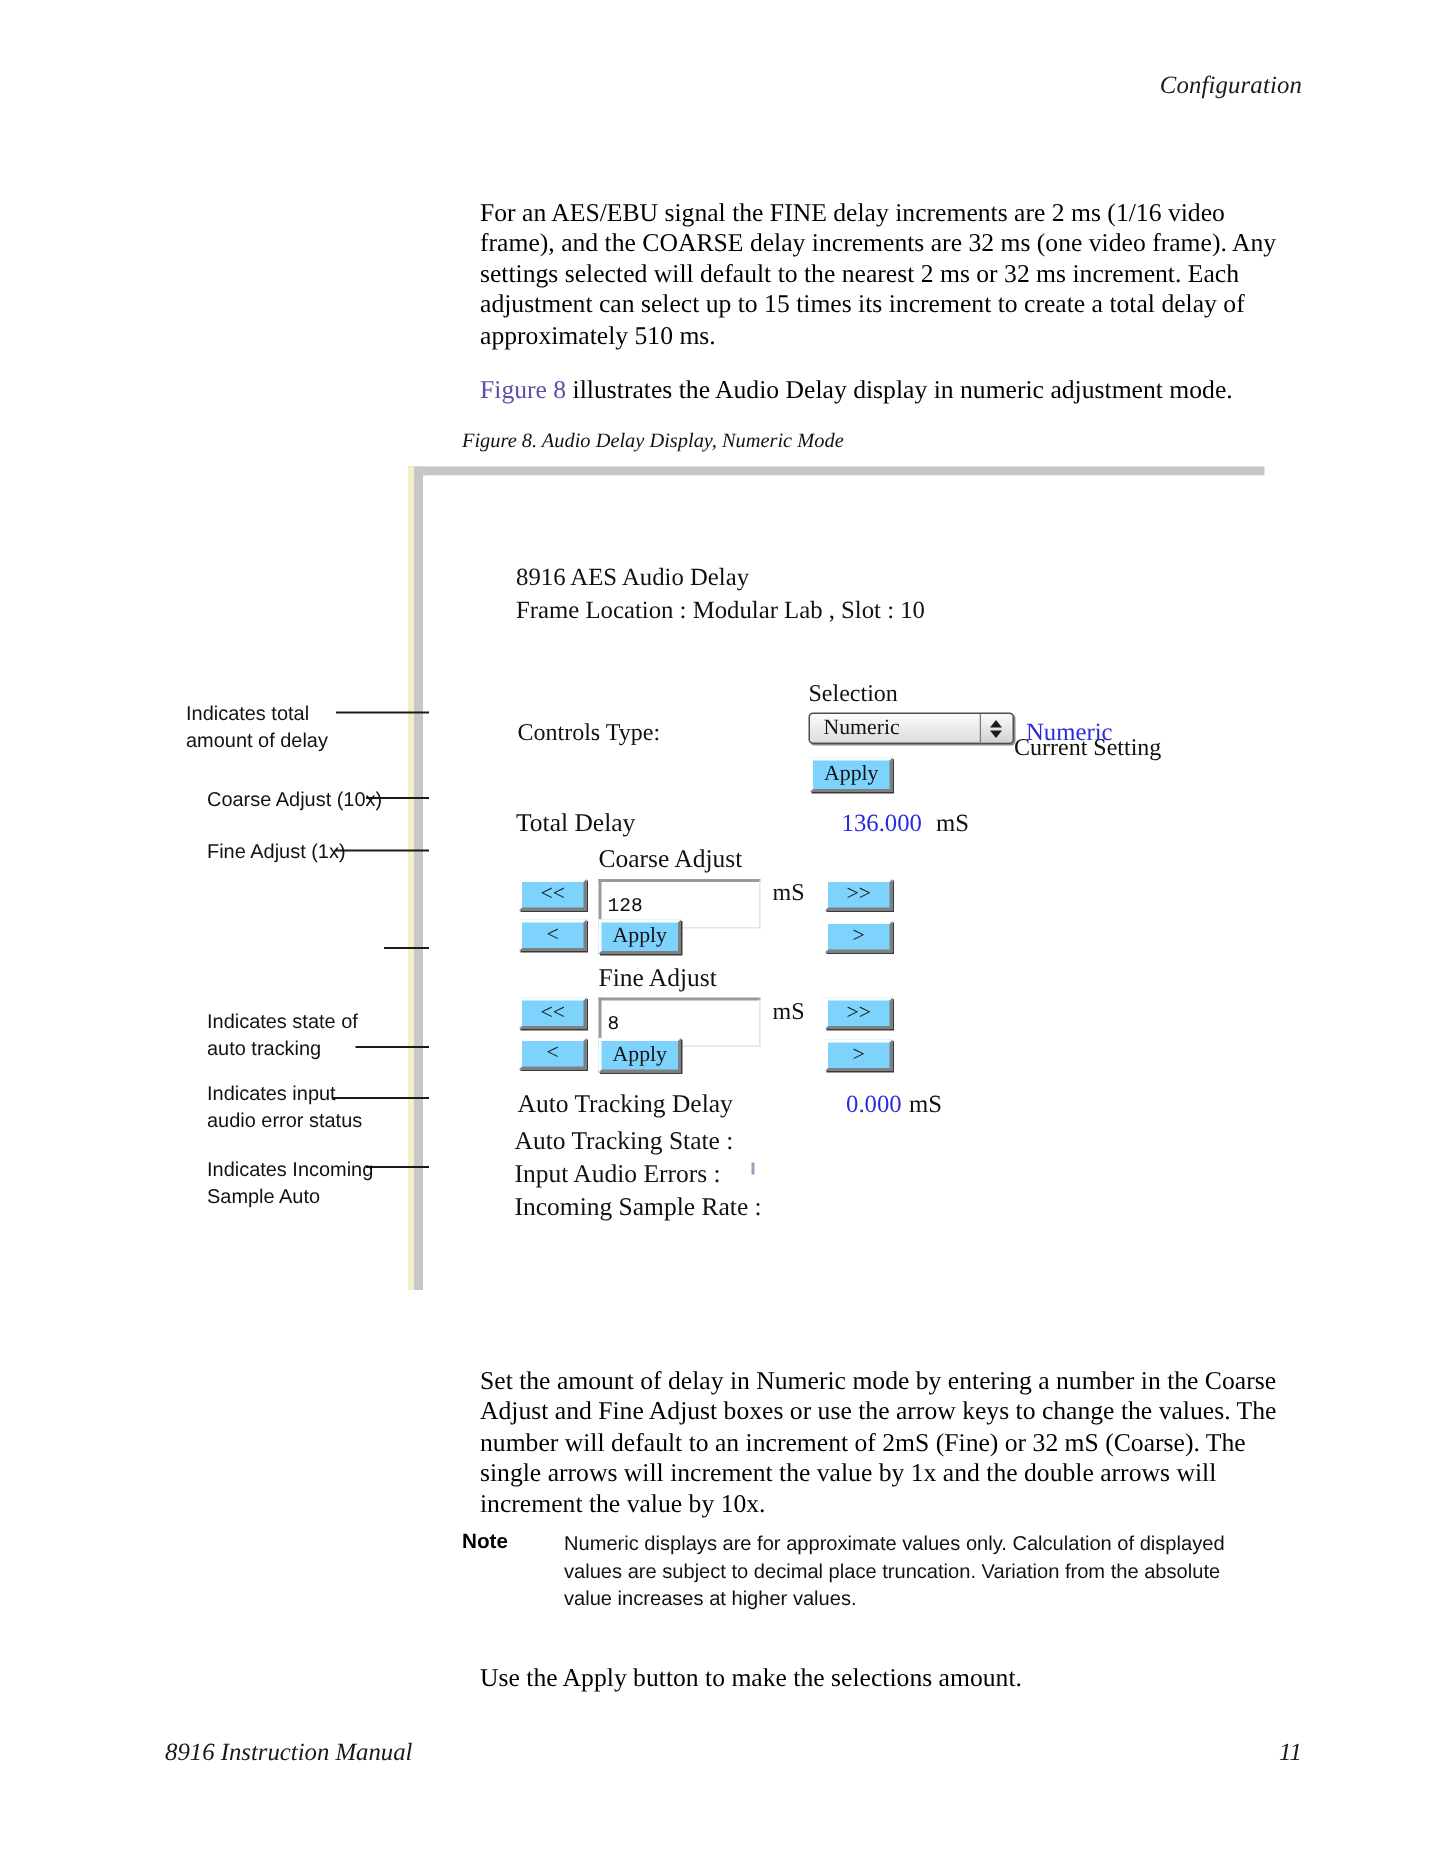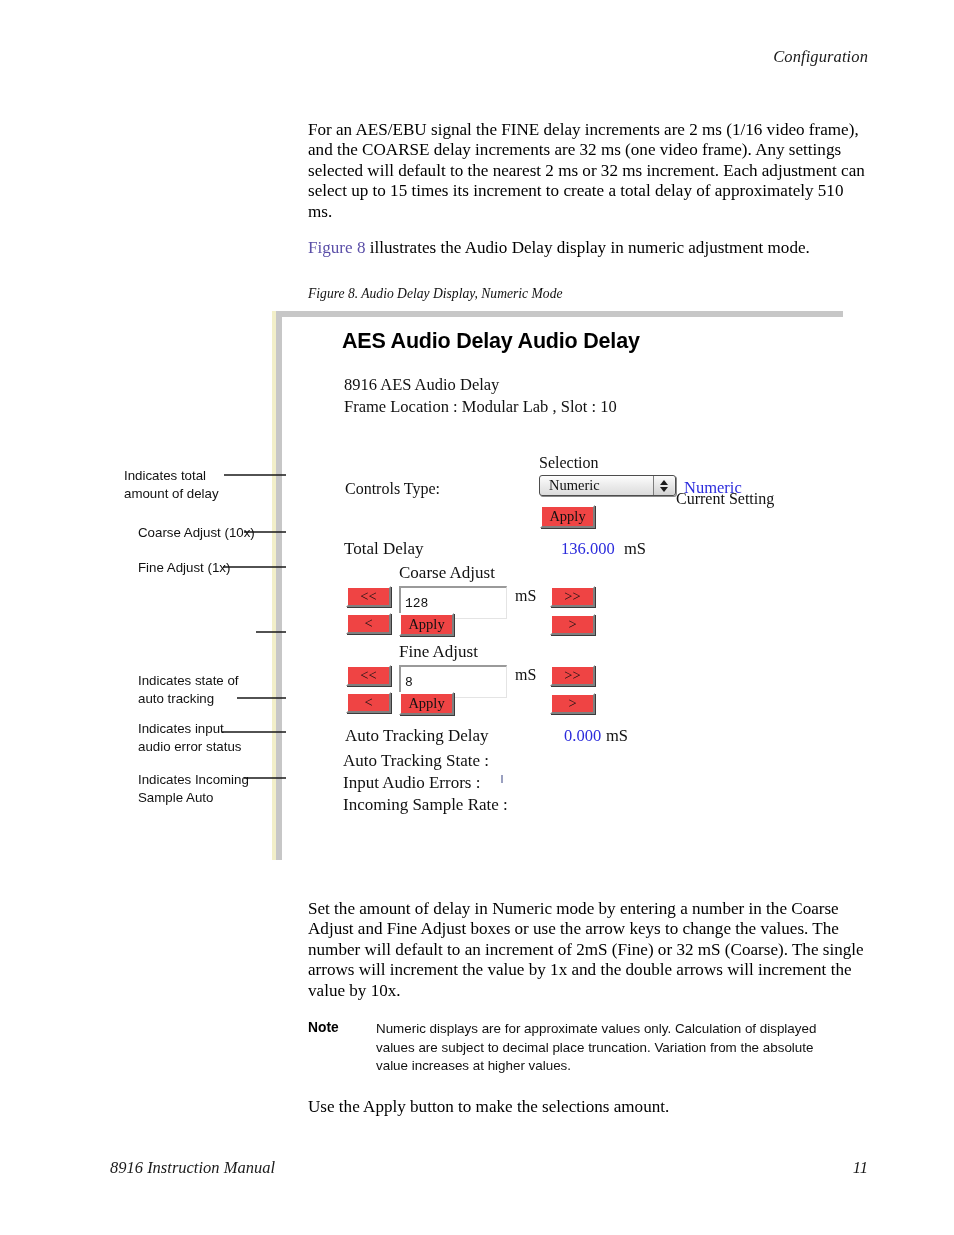--- a/index.html
+++ b/index.html
@@ -28,21 +28,21 @@
     letter-spacing: 0.1px;
   }
 
   
   .body-col {
     position: absolute;
     left: 308px;
     width: 562px;
   }
   p.para {
-    margin: 0;
+    margin: 12px;
     font-family: "Liberation Serif", serif;
     font-size: 17.1px;
     line-height: 20.4px;
     text-align: left;
     color: #000000;
   }
   .xref {
     color: #5b4fa8;
   }
 
@@ -195,21 +195,21 @@
     left: 398px;
     top: 161px;
     font-size: 16.5px;
     color: #2b2bdc;
     white-space: nowrap;
   }
 
   
   .btn3d {
     position: absolute;
-    background: #ef4444;
+    background: #7dd3fc;
     border-top: 2px solid #ffffff;
     border-left: 2px solid #ffffff;
     border-right: 2px solid #808080;
     border-bottom: 2px solid #808080;
     box-shadow: 1px 1px 0 #3a3a3a;
     box-sizing: border-box;
     display: flex;
     align-items: center;
     justify-content: center;
     font-family: "Liberation Serif", serif;
@@ -446,21 +446,20 @@
 
 
   <div class="callout" style="left:138px; top:372px;"><span>Indicates state of</span><br><span>auto tracking</span></div>
 
   <div class="callout" style="left:138px; top:420px;"><span>Indicates input</span><br><span>audio error status</span></div>
 
   <div class="callout" style="left:138px; top:471px;"><span>Indicates Incoming</span><br><span>Sample Auto</span></div>
 
   <div class="shot">
 
-    <div class="shot-title">AES Audio Delay Audio Delay</div>
     <div class="shot-sub1">8916 AES Audio Delay</div>
     <div class="shot-sub2">Frame Location : Modular Lab , Slot : 10</div>
 
     <div class="col-hdr hdr-selection">Selection</div>
     <div class="col-hdr hdr-current">Current Setting</div>
 
     <div class="lbl-controls-type">Controls Type:</div>
 
     <div class="select-ctl">
       <span class="select-val">Numeric</span>

